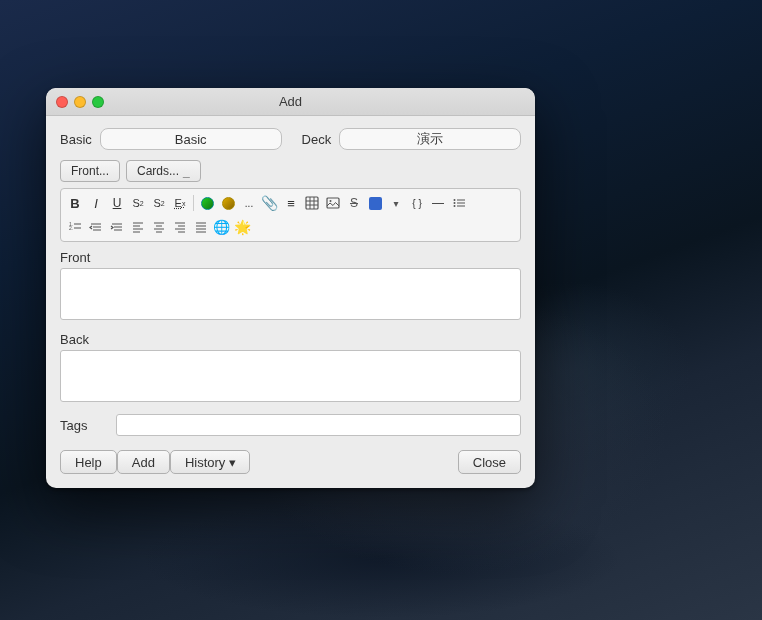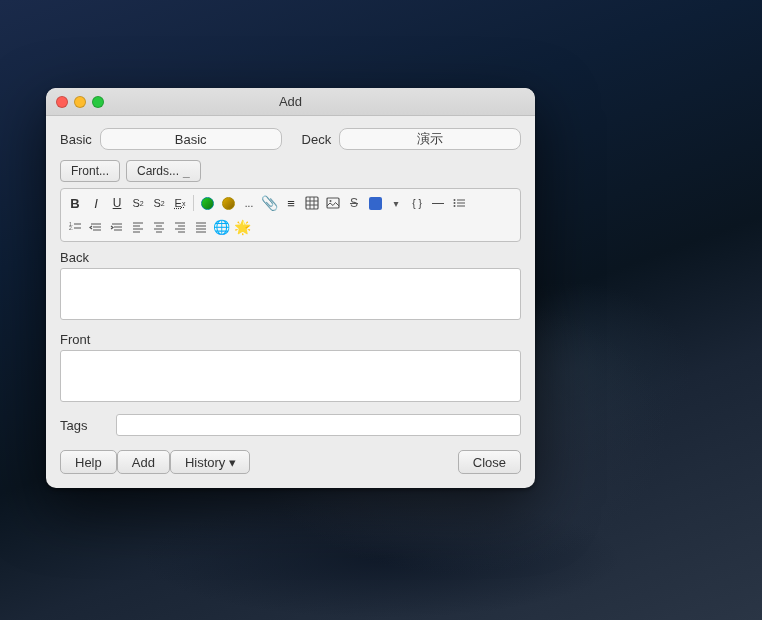--- a/index.html
+++ b/index.html
@@ -440,26 +440,26 @@
           </svg>
         </button>
 
         <button class="tb-btn tb-emoji" style="font-size:14px;">🌐</button>
 
         <button class="tb-btn tb-emoji" style="font-size:14px;">🌟</button>
       </div>
     </div>
 
     <div class="field-section">
+      <div class="field-label">Front</div>
+      <textarea class="field-input" style=""></textarea>
+    </div>
+
+    <div class="field-section">
       <div class="field-label">Back</div>
-      <textarea class="field-input" style=""></textarea>
-    </div>
-
-    <div class="field-section">
-      <div class="field-label">Front</div>
       <textarea class="field-input" style=""></textarea>
     </div>
 
     <div class="tags-row">
       <span class="tags-label">Tags</span>
       <input type="text" class="tags-input" style="">
     </div>
 
     <div class="bottom-row">
       <button class="btn-help">Help</button>

